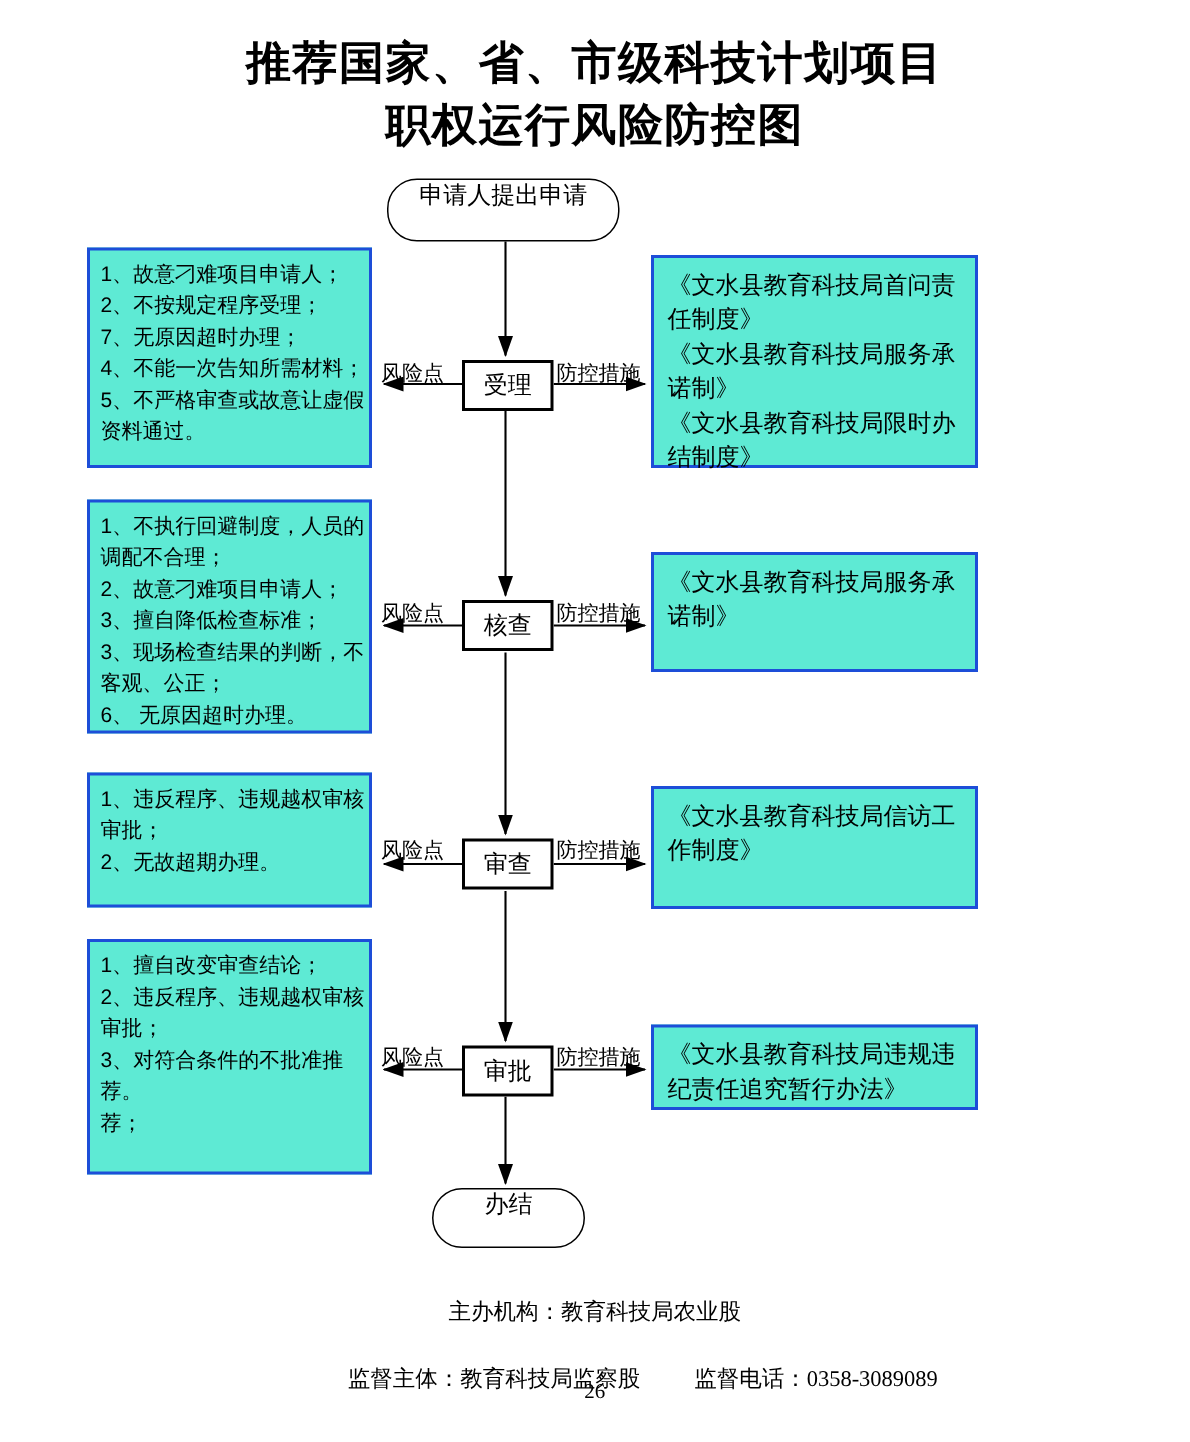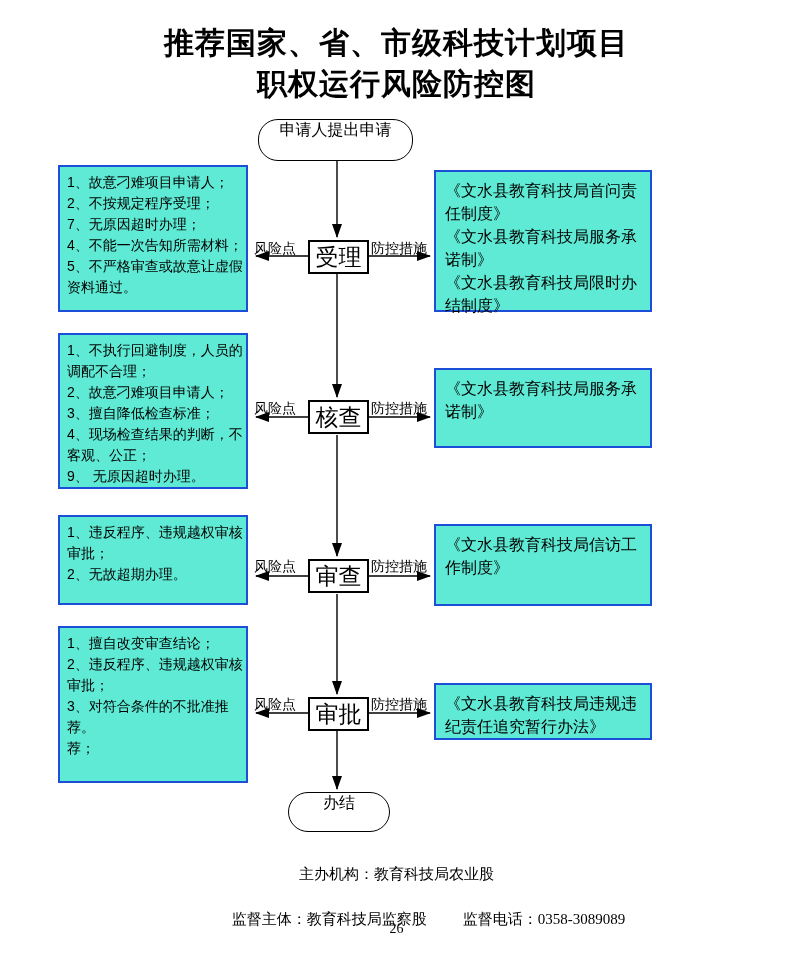--- a/index.html
+++ b/index.html
@@ -23,21 +23,21 @@
 
   .ctrl-box{left:434px;width:218px;padding:7px 9px;font-size:16px;line-height:23px;}
   .r1-ctrl{top:170px;height:142px;}
   .r2-ctrl{top:368px;height:80px;}
   .r3-ctrl{top:524px;height:82px;}
   .r4-ctrl{top:683px;height:57px;}
 
   .proc{
     position:absolute;left:308px;width:61px;height:34px;border:2px solid #000;
     box-sizing:border-box;display:flex;align-items:center;justify-content:center;
-    font-size:23px;background:#fff;
+    font-size:16px;background:#fff;
   }
   .r1-proc{top:240px;}
   .r2-proc{top:400px;}
   .r3-proc{top:559px;}
   .r4-proc{top:697px;}
 
   .node{
     position:absolute;border:1.5px solid #000;border-radius:20px;box-sizing:border-box;
     display:flex;align-items:flex-start;justify-content:center;font-size:16px;background:#fff;
   }
@@ -112,22 +112,22 @@
       <div>《文水县教育科技局服务承诺制》</div>
       <div>《文水县教育科技局限时办结制度》</div>
     </div>
   <span class="lbl risk-lbl lbl-y1">风险点</span>
   <span class="lbl ctrl-lbl lbl-y1">防控措施</span>
 
   <div class="box risk-box r2-risk">
       <div>1、不执行回避制度，人员的调配不合理；</div>
       <div>2、故意刁难项目申请人；</div>
       <div>3、擅自降低检查标准；</div>
-      <div>4、现场检查结果的判断，不客观、公正；</div>
-      <div>9、 无原因超时办理。</div>
+      <div>3、现场检查结果的判断，不客观、公正；</div>
+      <div>6、 无原因超时办理。</div>
     </div>
   <div class="proc r2-proc">
     <span>核查</span>
   </div>
   <div class="box ctrl-box r2-ctrl">
       <div>《文水县教育科技局服务承诺制》</div>
     </div>
   <span class="lbl risk-lbl lbl-y2">风险点</span>
   <span class="lbl ctrl-lbl lbl-y2">防控措施</span>
 

